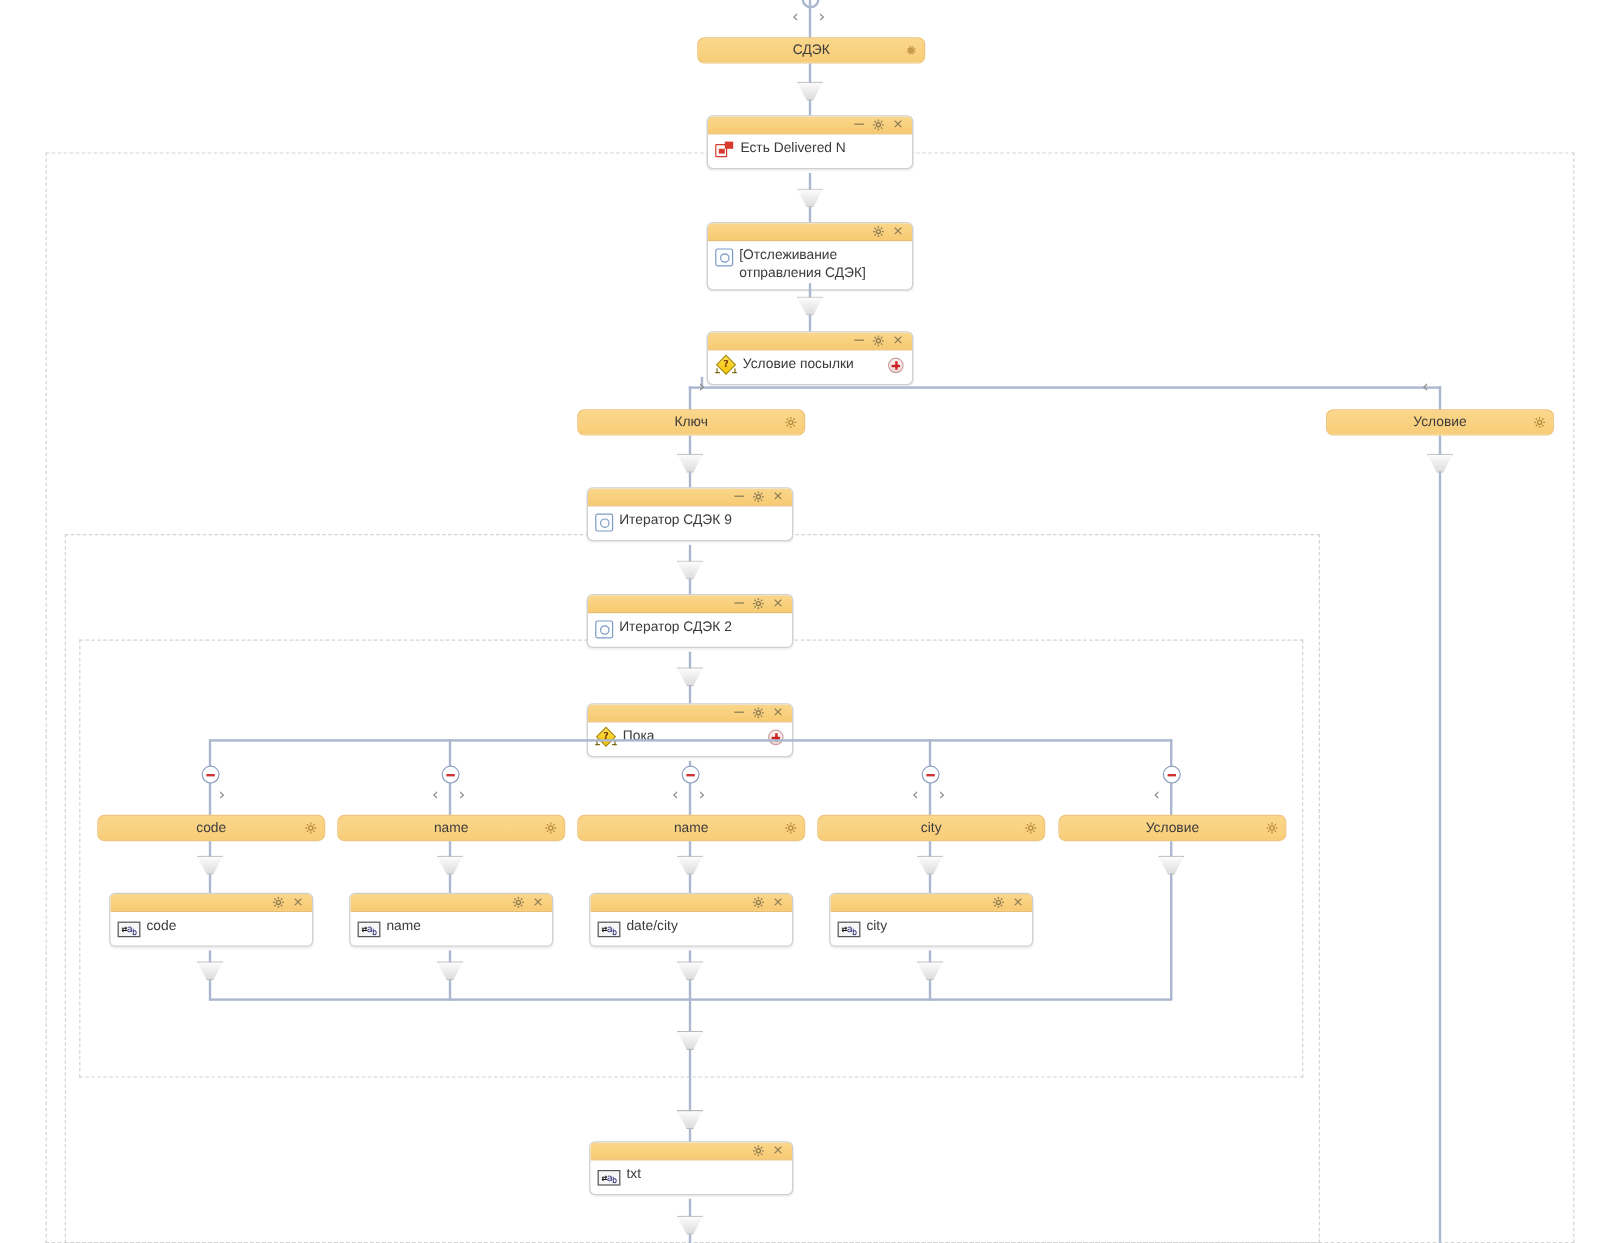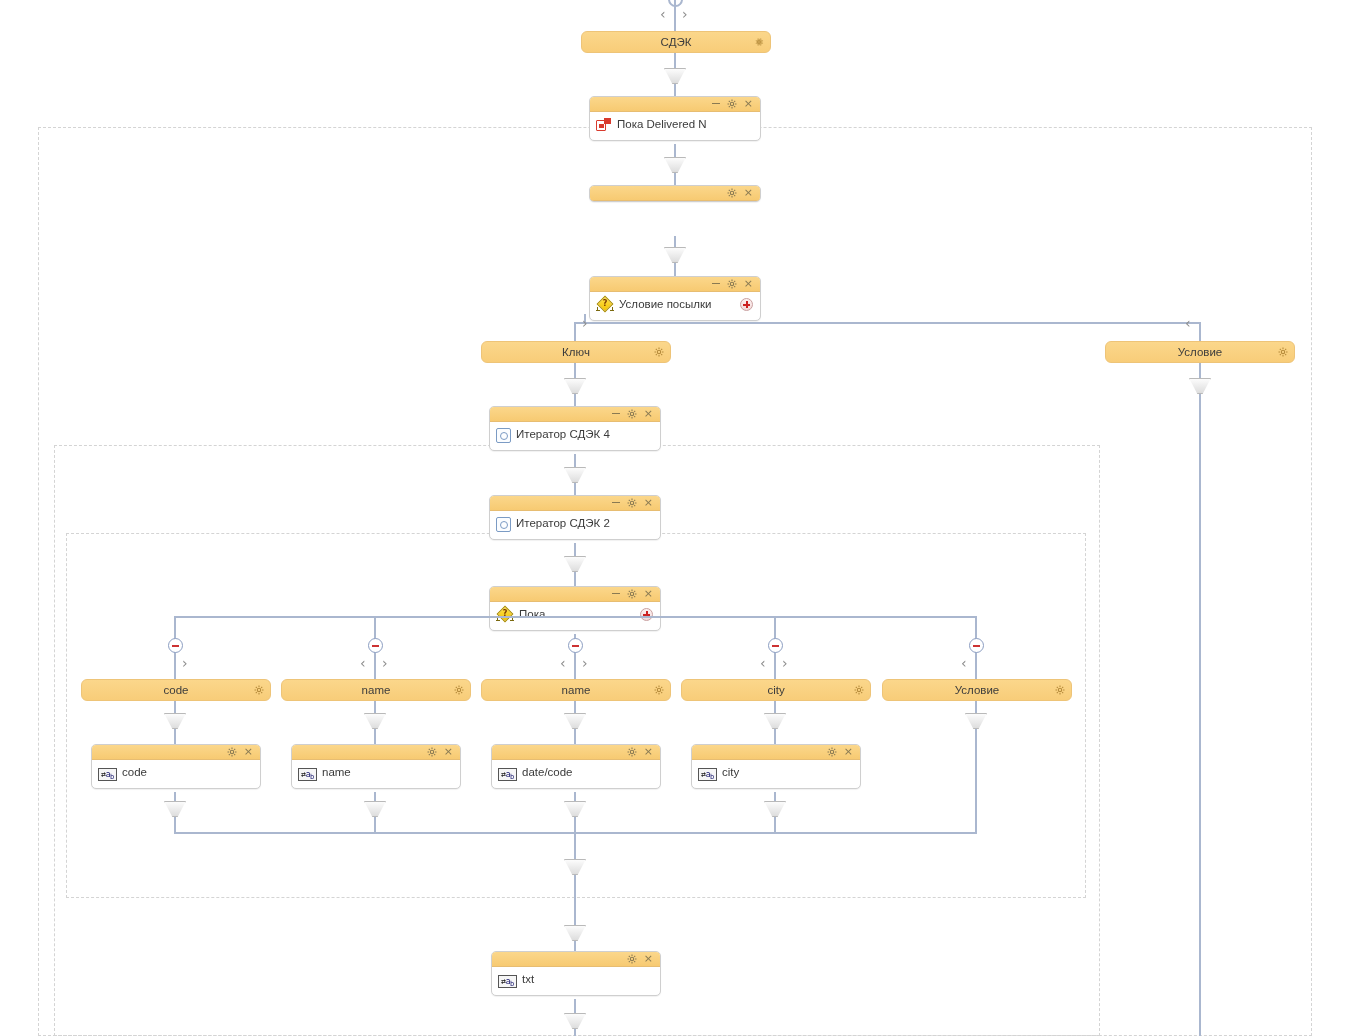--- a/index.html
+++ b/index.html
@@ -315,21 +315,21 @@
           </svg>
         </span>
       <span class="hc hc-x">×</span>
     </div>
     <div class="panel-body">
       <span class="ic ic-loop">
           <span class="r1"></span>
           <span class="r2"></span>
           <span class="r3"></span>
         </span>
-      <span class="body-text">Пока Delivered N</span>
+      <span class="body-text">Есть Delivered N</span>
     </div>
   </div>
 
   <div class="vline" style="left:674px; top:144px; height:45px;"></div>
   <div class="arrow-trap" style="left:664px; top:157px;"></div>
 
   <div class="panel" style="left:589px; top:185px; width:172px;">
     <div class="panel-head">
       <span class="gear-glyph">
           <svg width="10" height="10" viewBox="0 0 10 10">
@@ -340,20 +340,24 @@
               <line x1="0.5" y1="5" x2="2" y2="5"></line>
               <line x1="8" y1="5" x2="9.5" y2="5"></line>
               <line x1="1.8" y1="1.8" x2="2.8" y2="2.8"></line>
               <line x1="7.2" y1="7.2" x2="8.2" y2="8.2"></line>
               <line x1="8.2" y1="1.8" x2="7.2" y2="2.8"></line>
               <line x1="2.8" y1="7.2" x2="1.8" y2="8.2"></line>
             </g>
           </svg>
         </span>
       <span class="hc hc-x">×</span>
+    </div>
+    <div class="panel-body" style="min-height:40px;">
+      <span class="ic ic-mod"></span>
+      <span class="body-text two-line"><span>[Отслеживание</span><br><span>отправления СДЭК]</span></span>
     </div>
   </div>
 
   <div class="vline" style="left:674px; top:236px; height:44px;"></div>
   <div class="arrow-trap" style="left:664px; top:247px;"></div>
 
   <div class="panel" style="left:589px; top:276px; width:172px;">
     <div class="panel-head">
       <span class="hc hc-dash"></span>
       <span class="gear-glyph">
@@ -457,21 +461,21 @@
               <line x1="7.2" y1="7.2" x2="8.2" y2="8.2"></line>
               <line x1="8.2" y1="1.8" x2="7.2" y2="2.8"></line>
               <line x1="2.8" y1="7.2" x2="1.8" y2="8.2"></line>
             </g>
           </svg>
         </span>
       <span class="hc hc-x">×</span>
     </div>
     <div class="panel-body">
       <span class="ic ic-mod"></span>
-      <span class="body-text">Итератор СДЭК 4</span>
+      <span class="body-text">Итератор СДЭК 9</span>
     </div>
   </div>
 
   <div class="vline" style="left:574px; top:454px; height:44px;"></div>
   <div class="arrow-trap" style="left:564px; top:467px;"></div>
 
   <div class="panel" style="left:489px; top:495px; width:172px;">
     <div class="panel-head">
       <span class="hc hc-dash"></span>
       <span class="gear-glyph">
@@ -749,21 +753,21 @@
           </svg>
         </span>
       <span class="hc hc-x">×</span>
     </div>
     <div class="panel-body">
       <span class="ic-var">
           <span class="sq">⇄</span>
           <span class="sa">a</span>
           <span class="sb">b</span>
         </span>
-      <span class="body-text">date/code</span>
+      <span class="body-text">date/city</span>
     </div>
   </div>
   <div class="panel" style="left:691px; top:744px; width:170px;">
     <div class="panel-head">
       <span class="gear-glyph">
           <svg width="10" height="10" viewBox="0 0 10 10">
             <circle cx="5" cy="5" r="1.7" fill="none" stroke="#8a7a52" stroke-width="1.1"></circle>
             <g stroke="#8a7a52" stroke-width="1.1">
               <line x1="5" y1="0.5" x2="5" y2="2"></line>
               <line x1="5" y1="8" x2="5" y2="9.5"></line>

